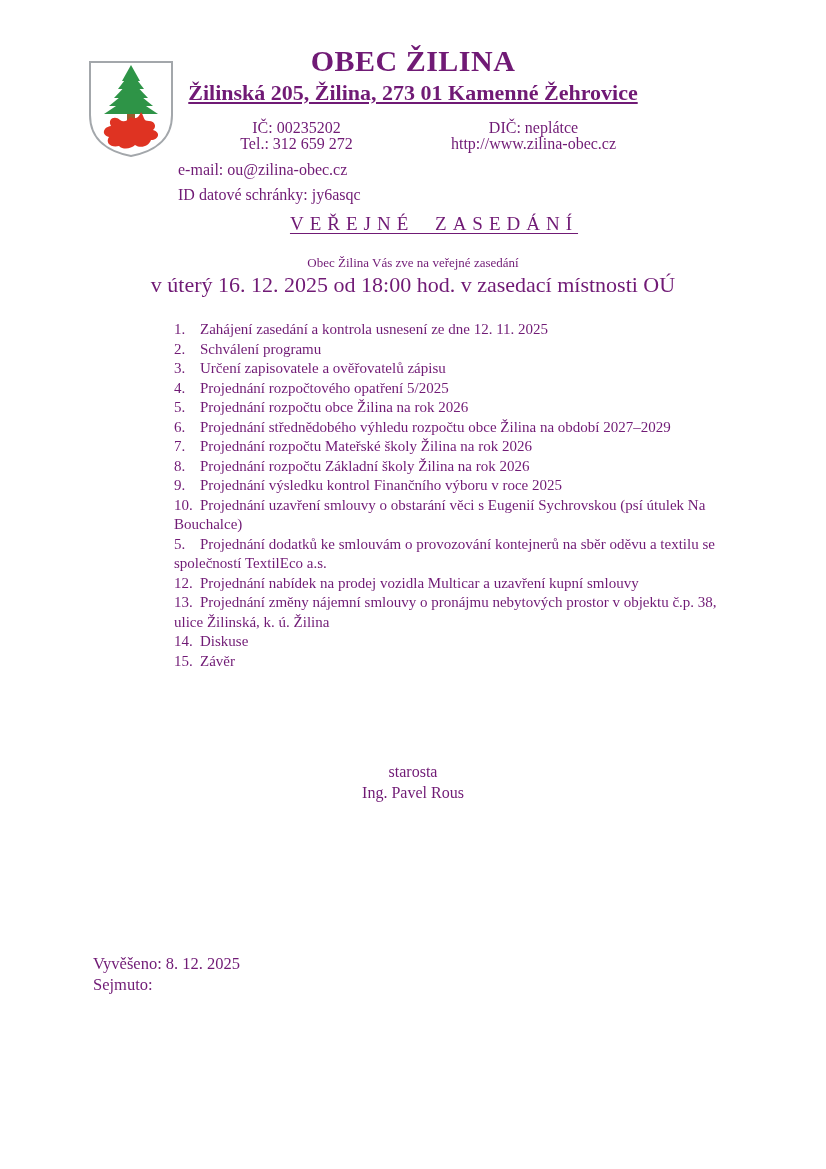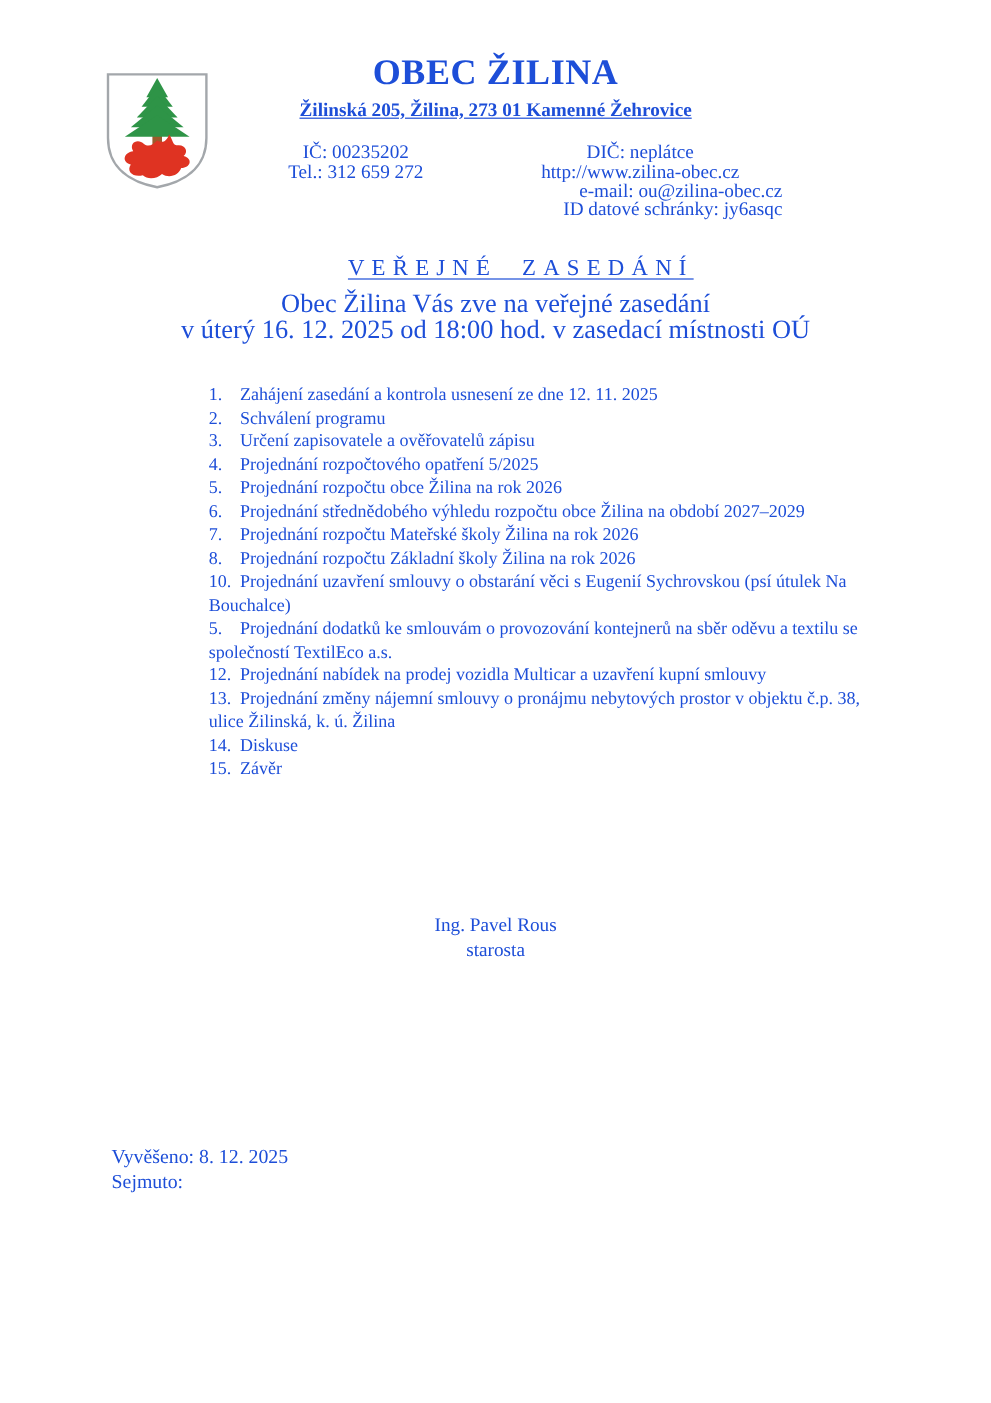--- a/index.html
+++ b/index.html
@@ -4,21 +4,21 @@
 <style>
   * { margin: 0; padding: 0; box-sizing: border-box; }
   html, body { background: #e8e8e8; }
   .page {
     position: relative;
     width: 826px;
     height: 1169px;
     margin: 0 auto;
     background: #ffffff;
     font-family: "Liberation Serif", "DejaVu Serif", serif;
-    color: #1d4ed8;
+    color: #701a75;
     overflow: hidden;
     padding-left: 16px;
   }
 
   
   .crest {
     position: absolute;
     left: 86px;
     top: 59px;
     width: 90px;
@@ -33,59 +33,59 @@
     width: 100%;
     text-align: center;
   }
   .org-name {
     font-size: 30px;
     font-weight: bold;
     letter-spacing: 0.5px;
     line-height: 34px;
   }
   .org-address {
-    font-size: 16px;
+    font-size: 22px;
     font-weight: bold;
     text-decoration: underline;
     margin-top: 4px;
     line-height: 22px;
   }
 
   
   .contact {
     position: absolute;
     left: 178px;
     top: 120px;
     width: 474px;
     font-size: 16px;
     line-height: 15.8px;
   }
   .contact-row { display: flex; }
   .contact-row > span { flex: 1; text-align: center; }
-  .contact-center { text-align: right; }
+  .contact-center { text-align: left; margin-top: 10px; }
 
   
   .notice {
     position: absolute;
     left: 0;
     top: 212px;
     width: 100%;
     text-align: center;
   }
   .notice-title {
     display: inline-block;
     font-size: 19px;
     letter-spacing: 6px;
     word-spacing: 10px;
     text-decoration: underline;
     text-underline-offset: 3px;
     line-height: 24px;
     margin-left: 42px;
   }
-  .notice-invite { font-size: 22px; line-height: 22px; margin-top: 6px; }
+  .notice-invite { font-size: 13px; line-height: 22px; margin-top: 16px; }
   .notice-datetime { font-size: 22px; line-height: 22px; }
 
   
   .agenda {
     position: absolute;
     left: 174px;
     top: 320px;
     width: 566px;
     font-size: 15px;
     line-height: 19.5px;
@@ -183,20 +183,23 @@
     </div>
 
     <div class="agenda-item">
       <span class="num">7.</span><span class="txt">Projednání rozpočtu Mateřské školy Žilina na rok 2026</span>
     </div>
 
     <div class="agenda-item">
       <span class="num">8.</span><span class="txt">Projednání rozpočtu Základní školy Žilina na rok 2026</span>
     </div>
 
+    <div class="agenda-item">
+      <span class="num">9.</span><span class="txt">Projednání výsledku kontrol Finančního výboru v roce 2025</span>
+    </div>
 
     <div class="agenda-item">
       <span class="num">10.</span><span class="txt">Projednání uzavření smlouvy o obstarání věci s Eugenií Sychrovskou (psí útulek Na Bouchalce)</span>
     </div>
 
     <div class="agenda-item">
       <span class="num">5.</span><span class="txt">Projednání dodatků ke smlouvám o provozování kontejnerů na sběr oděvu a textilu se společností TextilEco a.s.</span>
     </div>
 
     <div class="agenda-item">
@@ -210,22 +213,22 @@
     <div class="agenda-item">
       <span class="num">14.</span><span class="txt">Diskuse</span>
     </div>
 
     <div class="agenda-item">
       <span class="num">15.</span><span class="txt">Závěr</span>
     </div>
   </div>
 
   <div class="signature">
+    <div>starosta</div>
     <div>Ing. Pavel Rous</div>
-    <div>starosta</div>
   </div>
 
   <div class="footer">
     <div>Vyvěšeno: 8. 12. 2025</div>
     <div>Sejmuto:</div>
   </div>
 
 </div>
 
 </body></html>

